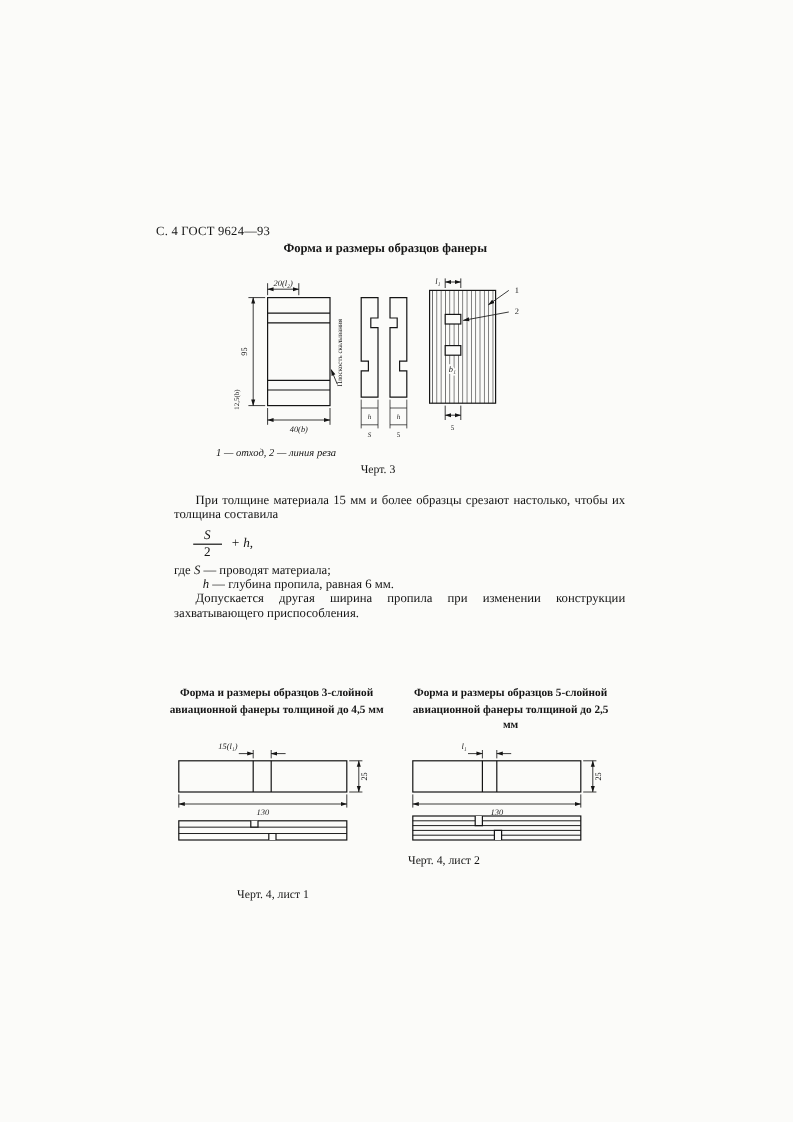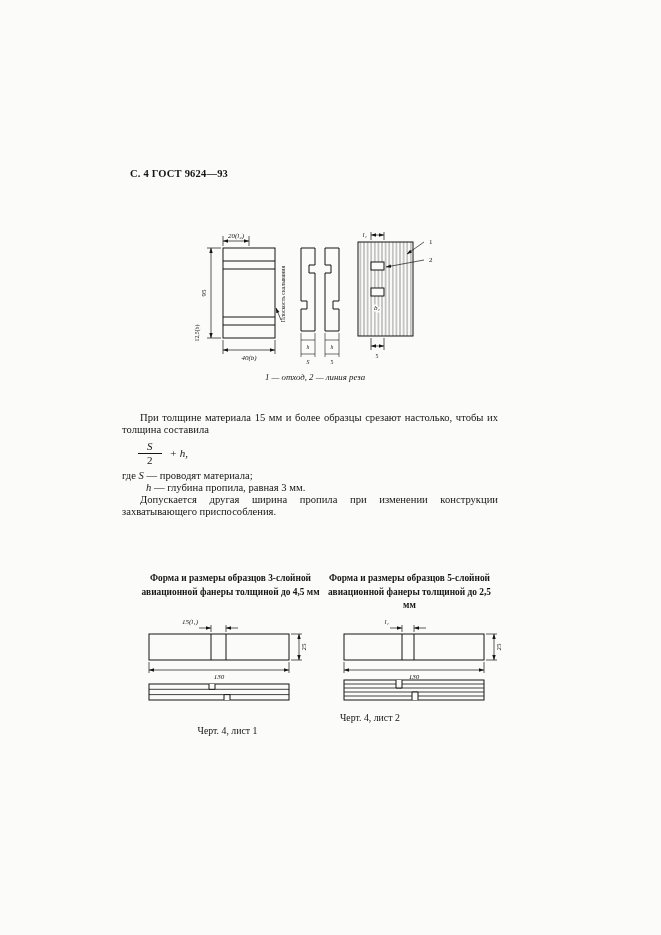--- a/index.html
+++ b/index.html
@@ -1,51 +1,52 @@
 <!DOCTYPE html>
 <html><head>
 <meta charset="utf-8">
 <style>
   html,body{margin:0;padding:0;background:#e8e8e6;}
   .page{position:relative;width:661px;height:935px;background:#fbfbf9;
         font-family:"Liberation Serif","DejaVu Serif",serif;color:#151515;overflow:hidden;margin:0 auto;}
-  .hdr{position:absolute;left:130px;top:168px;font-weight:bold;font-size:10.5px;letter-spacing:.2px;}
+  .hdr{position:absolute;left:130px;top:188px;font-weight:normal;font-size:10.5px;letter-spacing:.2px;}
   .fig3-title{position:absolute;left:133px;top:202px;width:376px;text-align:center;font-weight:bold;font-size:10.5px;}
   svg.fig3{position:absolute;left:193px;top:228px;}
-  .legend{position:absolute;left:180px;top:372px;width:270px;text-align:center;font-style:italic;font-size:8.8px;}
+  .legend{position:absolute;left:180px;top:372px;width:270px;text-align:left;font-style:italic;font-size:8.8px;}
   .cap3{position:absolute;left:180px;top:386px;width:270px;text-align:center;font-size:9.8px;}
-  .textblock{position:absolute;left:122px;top:412px;width:376px;font-size:10.6px;line-height:12.2px;text-align:justify;}
+  .textblock{position:absolute;left:145px;top:412px;width:376px;font-size:10.6px;line-height:12.2px;text-align:justify;}
   .textblock p{margin:0;}
   .indent{text-indent:18px;}
   .formula{margin:4px 0 4px 16px;display:flex;align-items:center;gap:8px;font-size:11px;}
   .frac{display:inline-flex;flex-direction:column;align-items:center;line-height:1.1;}
   .fnum{font-style:italic;border-bottom:1px solid #151515;padding:0 9px;}
   .fden{padding:0 9px;}
   .ftail{font-style:italic;}
   .where2{padding-left:24px;}
   .var{font-style:italic;}
   .col-title{position:absolute;top:572px;text-align:center;font-weight:bold;font-size:9.4px;line-height:1.45;}
   .col-title.left{left:138px;width:185px;}
-  .col-title.right{left:322px;width:175px;}
+  .col-title.right{left:338px;width:175px;}
   svg.f41{position:absolute;left:145px;top:616px;}
   svg.f42{position:absolute;left:340px;top:616px;}
-  .cap41{position:absolute;left:145px;top:725px;width:165px;text-align:center;font-size:9.8px;}
+  .cap41{position:absolute;left:145px;top:740px;width:165px;text-align:center;font-size:9.8px;}
   .cap42{position:absolute;left:340px;top:712px;width:165px;text-align:left;font-size:9.8px;}
   svg text{font-size:7px;fill:#151515;font-family:"Liberation Serif","DejaVu Serif",serif;}
   svg text.small{font-size:5.8px;}
   svg text.it{font-style:italic;}
   svg text.halo{paint-order:stroke;stroke:#fbfbf9;stroke-width:3px;}
 </style>
 </head>
 <body>
 
 <div class="page">
 
   <div class="hdr">С. 4 ГОСТ 9624—93</div>
 
+  <div class="fig3-title">Форма и размеры образцов фанеры</div>
 
   <svg class="fig3" width="250" height="146" viewBox="0 0 250 146">
     <defs>
       <marker id="ar3" viewBox="0 0 10 8" markerWidth="8" markerHeight="6" refX="9.5" refY="4" orient="auto-start-reverse">
         <path d="M0 0.8 L10 4 L0 7.2 Z" fill="#151515"></path>
       </marker>
       <pattern id="hatch3" width="3.6" height="6" patternUnits="userSpaceOnUse">
         <line x1="1.8" y1="0" x2="1.8" y2="6" stroke="#3a3a3a" stroke-width="0.55"></line>
       </pattern>
     </defs>
@@ -111,32 +112,33 @@
       <line x1="178" y1="118" x2="191" y2="118" marker-start="url(#ar3)" marker-end="url(#ar3)"></line>
     </g>
     <text x="174" y="9" class="it" text-anchor="end">l₁</text>
     <text x="236" y="16">1</text>
     <text x="236" y="34">2</text>
     <text x="184" y="82" class="it halo" text-anchor="middle">b₁</text>
     <text x="184" y="130" class="small" text-anchor="middle">5</text>
   </svg>
 
   <div class="legend">1 — отход, 2 — линия реза</div>
+  <div class="cap3">Черт. 3</div>
 
   <div class="textblock">
     <p class="indent">При толщине материала 15 мм и более образцы срезают настолько, чтобы их толщина составила</p>
     <div class="formula">
       <span class="frac">
         <span class="fnum">S</span>
         <span class="fden">2</span>
       </span>
       <span class="ftail">+ h,</span>
     </div>
     <p><span>где</span>&nbsp;<span class="var">S</span>&nbsp;<span>— проводят материала;</span></p>
-    <p class="where2"><span class="var">h</span>&nbsp;<span>— глубина пропила, равная 3 мм.</span></p>
+    <p class="where2"><span class="var">h</span>&nbsp;<span>— глубина пропила, равная 6 мм.</span></p>
     <p class="indent">Допускается другая ширина пропила при изменении конструкции захватывающего приспособления.</p>
   </div>
 
   <div class="col-title left">Форма и размеры образцов 3-слойной авиационной фанеры толщиной до 4,5 мм</div>
   <div class="col-title right">Форма и размеры образцов 5-слойной авиационной фанеры толщиной до 2,5 мм</div>
 
   <svg class="f41" width="165" height="92" viewBox="0 0 165 92">
     <defs>
       <marker id="ar4a" viewBox="0 0 10 8" markerWidth="8" markerHeight="6" refX="9.5" refY="4" orient="auto-start-reverse">
         <path d="M0 0.8 L10 4 L0 7.2 Z" fill="#151515"></path>

